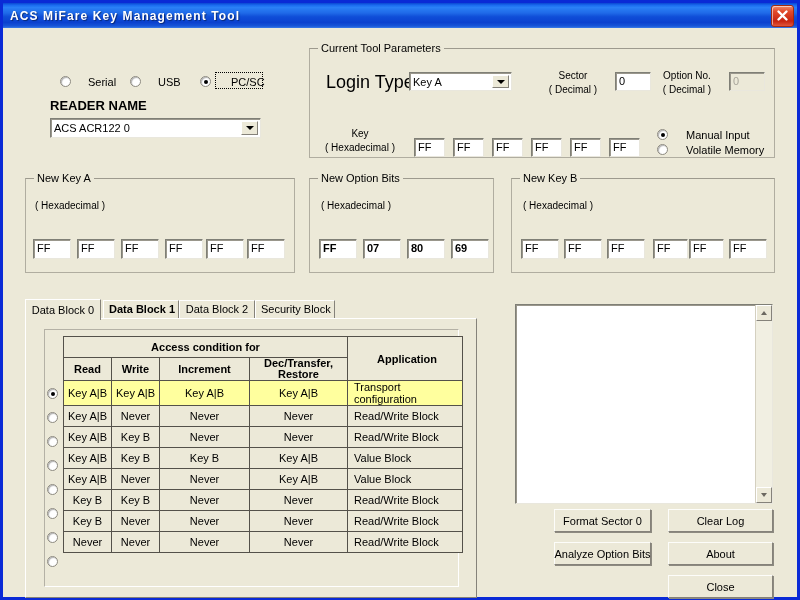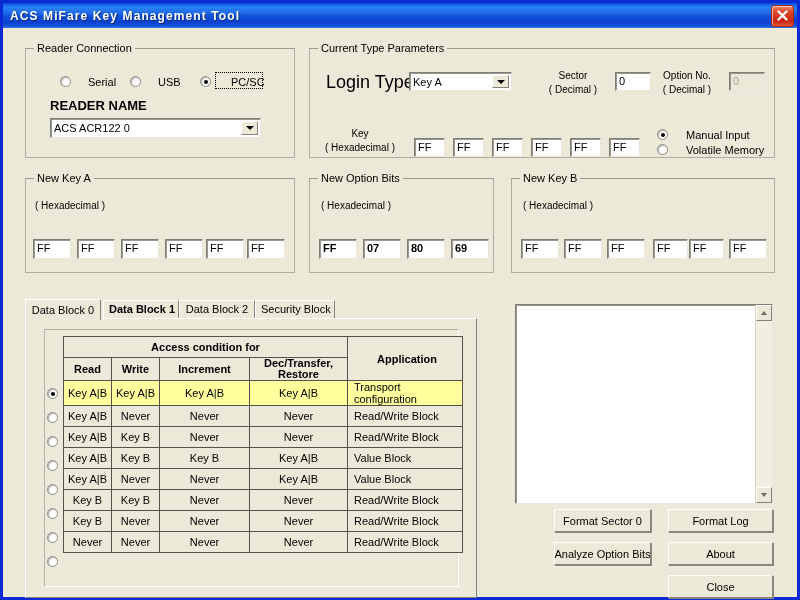--- a/index.html
+++ b/index.html
@@ -225,23 +225,20 @@
     <span class="titletext">ACS MiFare Key Management Tool</span>
     <div class="closebtn">
       <svg width="13" height="13" viewBox="0 0 13 13">
         <path d="M2.5 2.5 L10.5 10.5 M10.5 2.5 L2.5 10.5" stroke="#ffffff" stroke-width="2.4" stroke-linecap="round"></path>
       </svg>
     </div>
   </div>
 
   <div class="client">
 
-    <div class="group" style="left:22px;top:20px;width:270px;height:110px;">
-      <span class="glabel">Reader Connection</span>
-    </div>
 
     <div class="radio" style="left:57px;top:48px;">
         <i></i>
       </div>
     <span class="radio-lbl" style="left:73px;top:48px;">Serial</span>
 
     <div class="radio" style="left:127px;top:48px;">
         <i></i>
       </div>
     <span class="radio-lbl" style="left:143px;top:48px;">USB</span>
@@ -252,21 +249,21 @@
     <span class="radio-lbl" style="left:216px;top:48px;">PC/SC</span>
     <div class="focusbox" style="left:212px;top:44px;width:48px;height:17px;"></div>
 
     <span class="lbl big" style="left:47px;top:72px;">READER NAME</span>
     <div class="combo" style="left:47px;top:90px;width:211px;height:20px;">
       <span>ACS ACR122 0</span>
       <span class="arrow"></span>
     </div>
 
     <div class="group" style="left:306px;top:20px;width:466px;height:110px;">
-      <span class="glabel">Current Type Parameters</span>
+      <span class="glabel">Current Tool Parameters</span>
     </div>
 
     <span class="lbl" style="left:323px;top:48px;font-size:18px;">Login Type</span>
     <div class="combo" style="left:406px;top:44px;width:103px;height:19px;">
       <span>Key A</span>
       <span class="arrow"></span>
     </div>
 
     <span class="lbl c" style="left:530px;top:42px;width:80px;">Sector</span>
     <span class="lbl c" style="left:530px;top:56px;width:80px;">( Decimal )</span>
@@ -449,19 +446,19 @@
 
     <div class="logbox">
       <div style="position:absolute;left:3px;top:2px;right:18px;bottom:2px;font-size:11px;white-space:pre-wrap;overflow:hidden;"></div>
       <div class="vscroll">
         <div class="vsarrow up"></div>
         <div class="vsarrow down"></div>
       </div>
     </div>
 
     <div class="btn" style="left:551px;top:481px;width:97px;height:23px;">Format Sector 0</div>
-    <div class="btn" style="left:665px;top:481px;width:105px;height:23px;">Format Log</div>
+    <div class="btn" style="left:665px;top:481px;width:105px;height:23px;">Clear Log</div>
     <div class="btn" style="left:551px;top:514px;width:97px;height:23px;">Analyze Option Bits</div>
     <div class="btn" style="left:665px;top:514px;width:105px;height:23px;">About</div>
     <div class="btn" style="left:665px;top:547px;width:105px;height:23px;">Close</div>
 
   </div>
 </div>
 
 </body></html>

